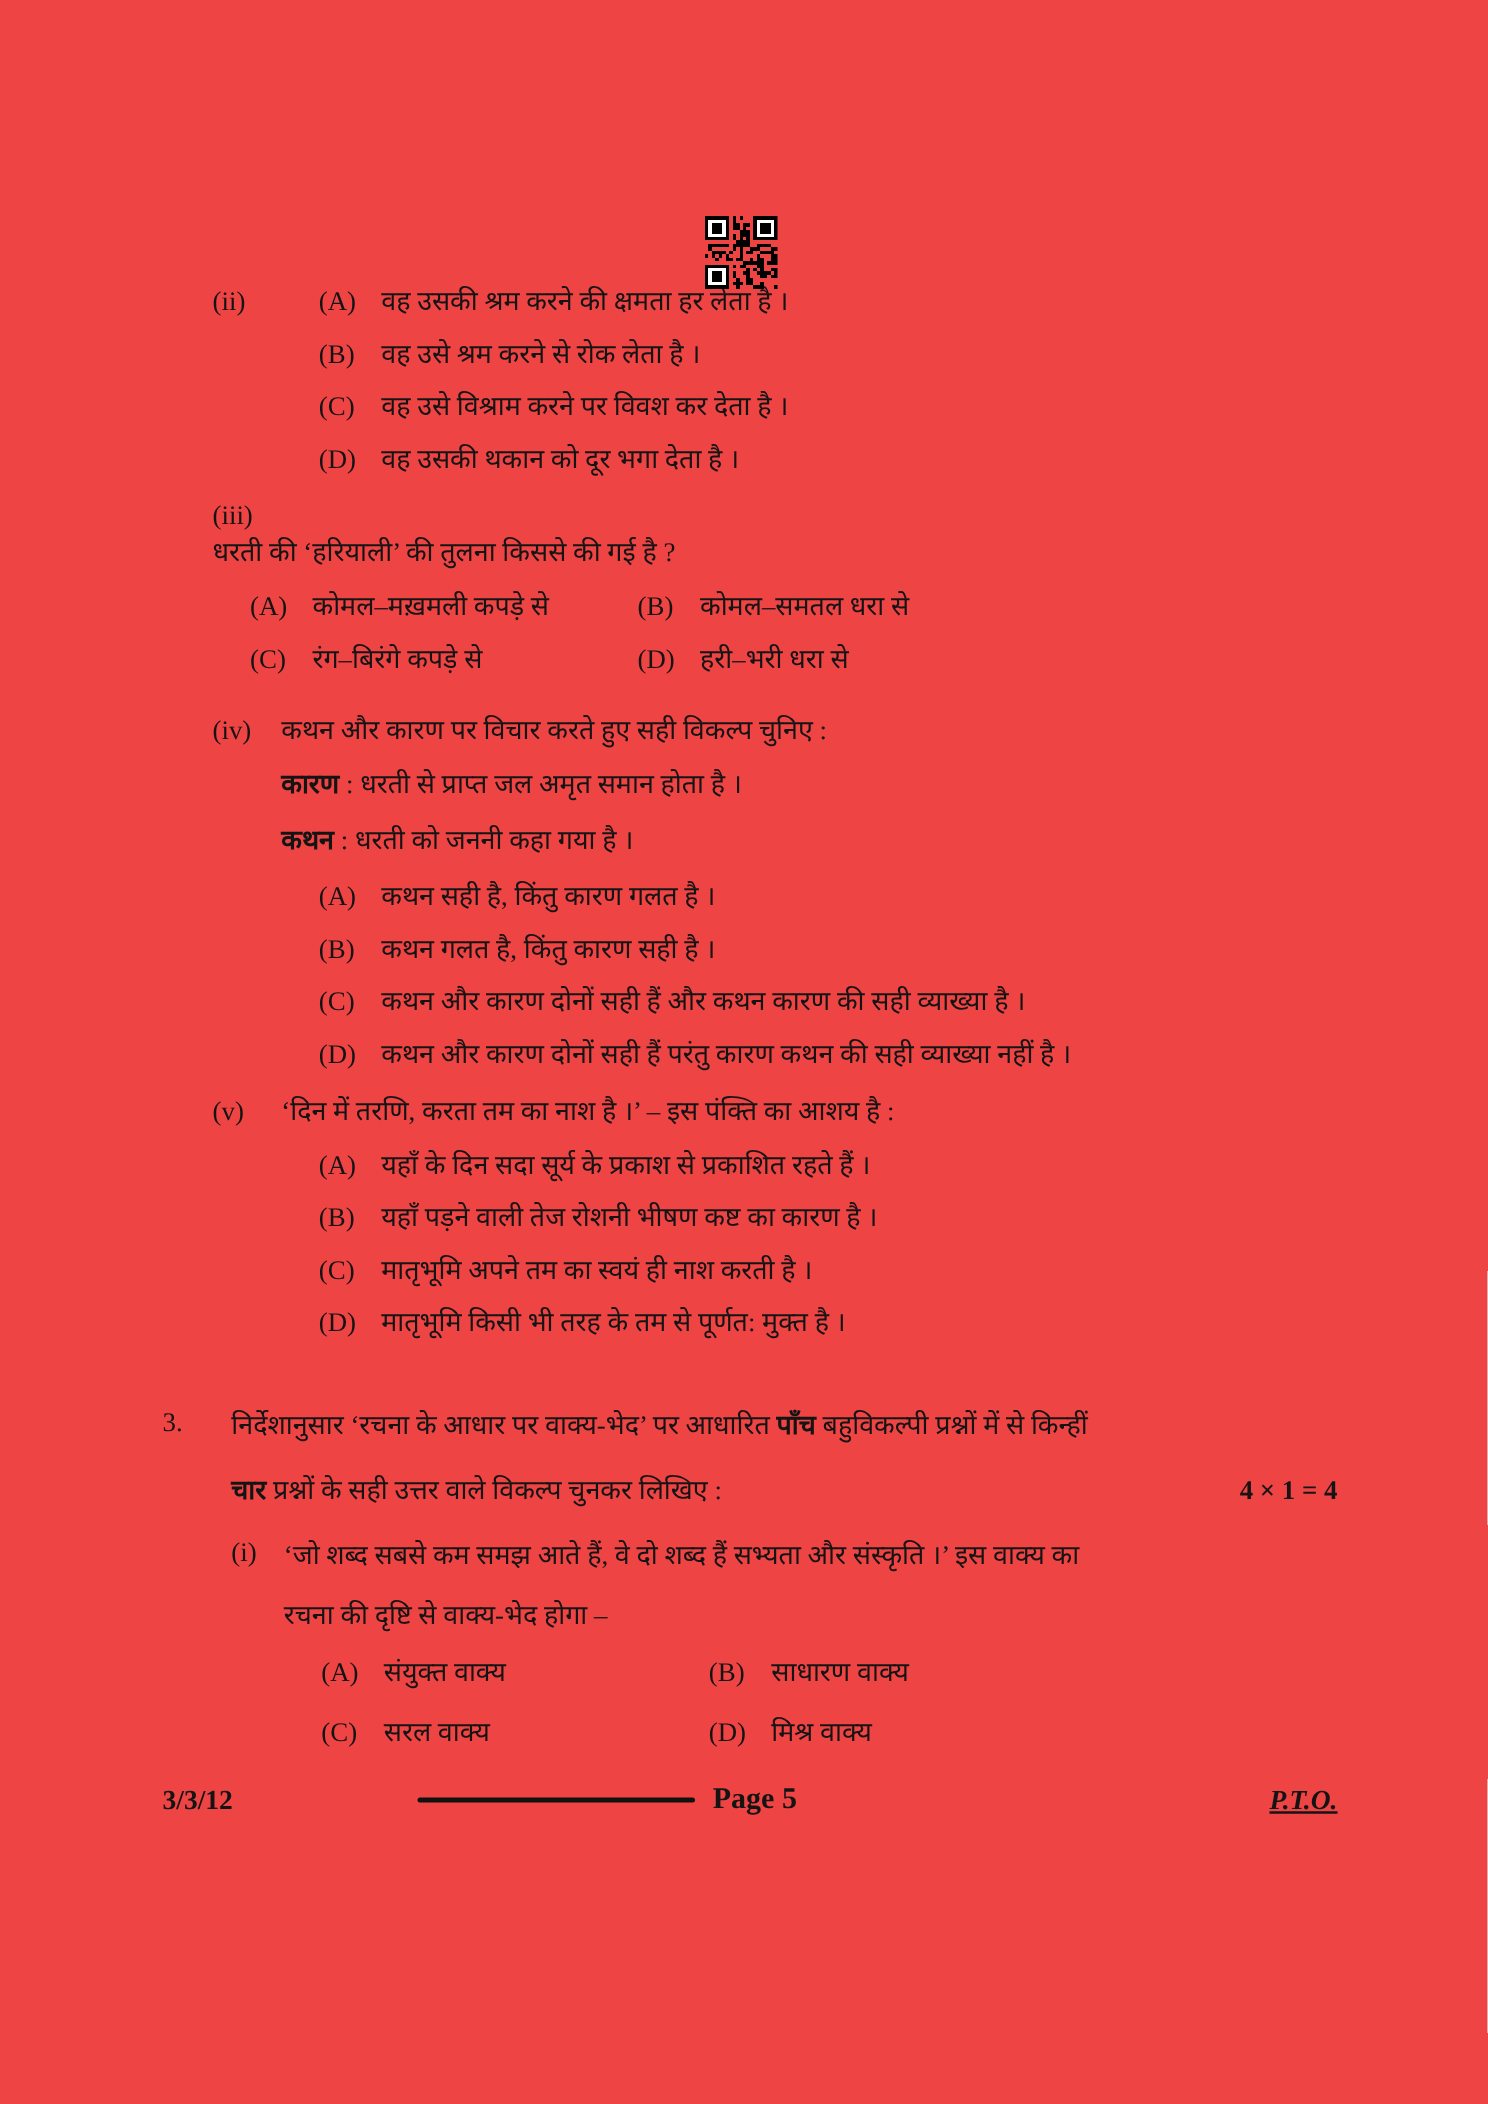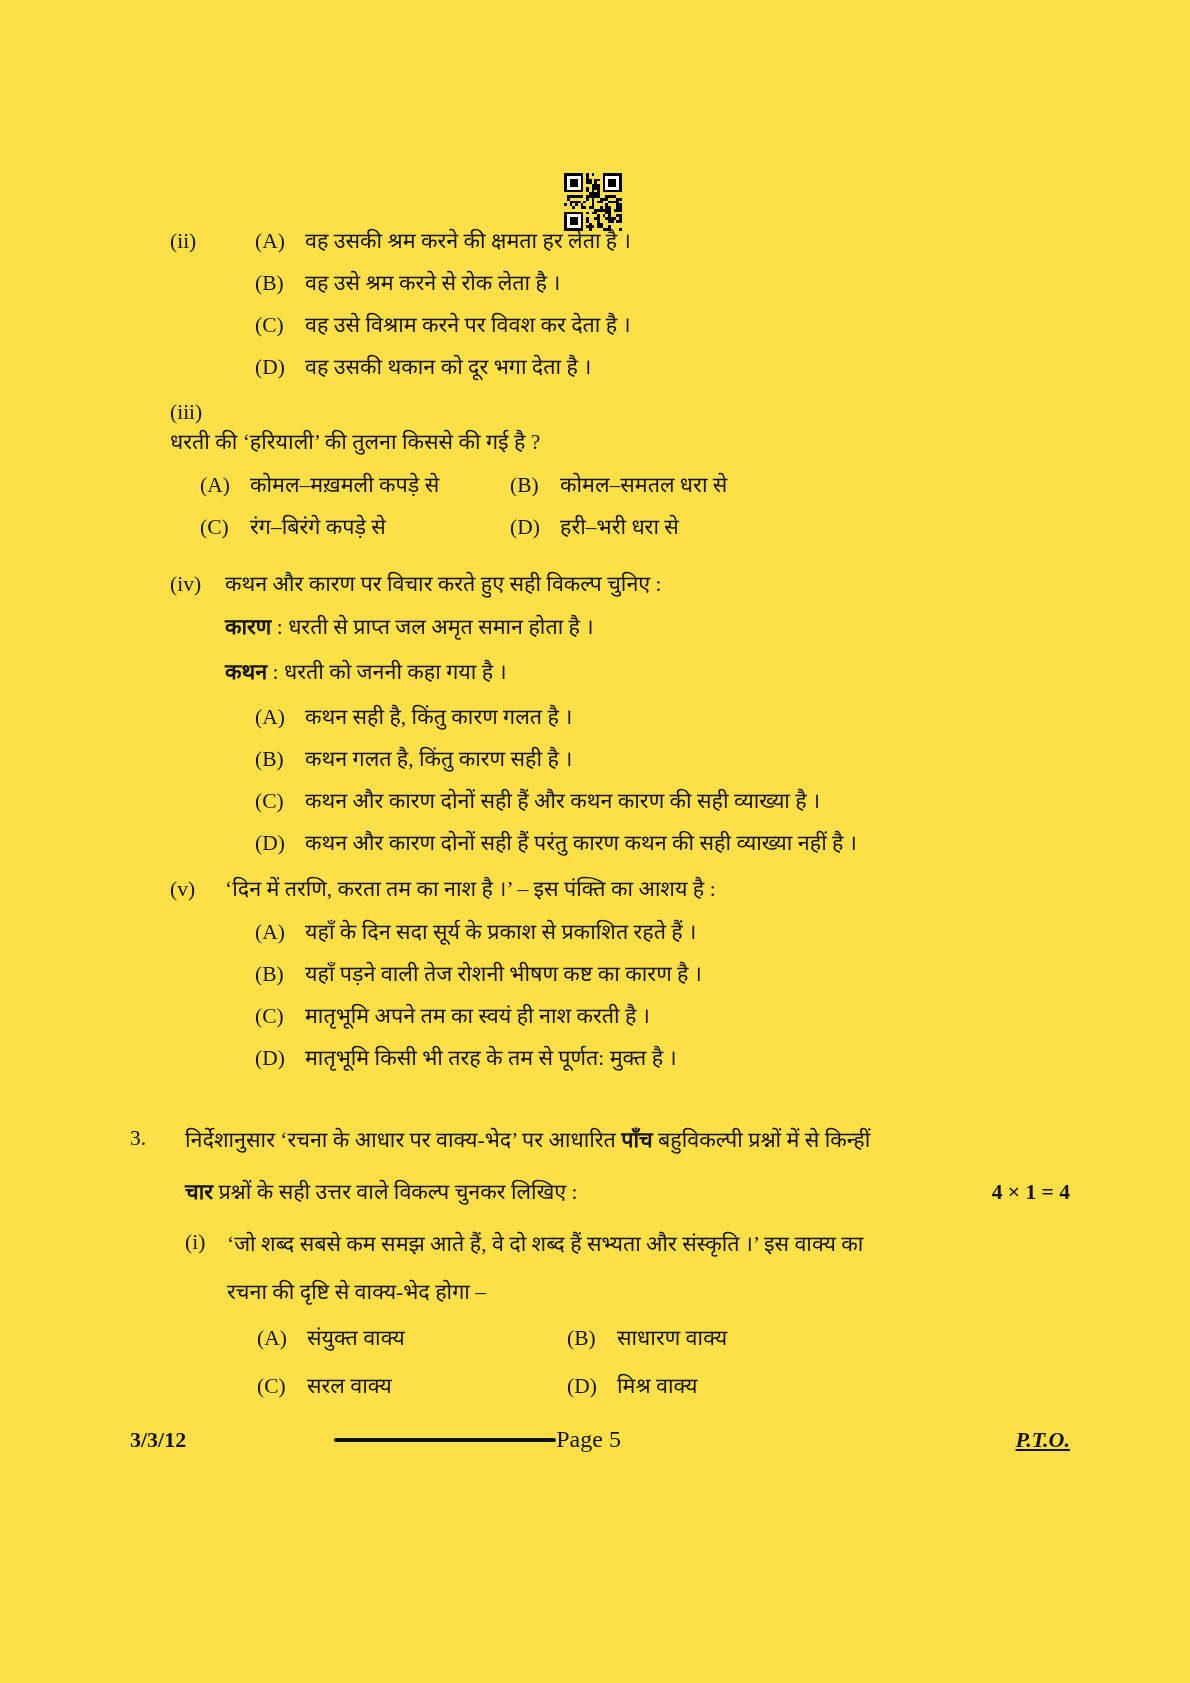--- a/index.html
+++ b/index.html
@@ -1,18 +1,18 @@
 <!DOCTYPE html>
 <html><head>
 <meta charset="utf-8">
 <style>
   html,body{margin:0;padding:0;background:#ffffff;}
   body{width:1190px;height:1683px;position:relative;
        font-family:"Liberation Serif","DejaVu Serif",serif;color:#141414;}
-  .page{position:relative;width:1190px;height:1683px;overflow:hidden;background:#fde047;}
+  .page{position:relative;width:1190px;height:1683px;overflow:hidden;background:#ef4444;}
 
   .qr{position:absolute;left:564px;top:170px;width:58px;height:64px;}
   .qr svg{width:100%;height:100%;}
 
   .content{box-sizing:border-box;padding:226px 120px 0 130px;font-size:21.5px;line-height:30px;}
 
   
   .sub-q{display:flex;margin-left:40px;}
   .sub-label{width:55px;flex-shrink:0;}
   .sub-body{flex:1;min-width:0;}
@@ -39,21 +39,21 @@
   .sec3 .sub-label{width:42px;}
   .sec3 .qline{line-height:34px;margin-bottom:14px;}
   .sec3 .opt-grid{margin-top:6px;}
   .sec3 .opt-grid .opt-row{margin-bottom:18px;}
 
   
   .footer{position:absolute;left:0;right:0;top:1426px;display:flex;align-items:center;
           padding:0 120px 0 130px;}
   .f-code{font-weight:bold;font-size:22px;}
   .f-rule{width:222px;height:4px;background:#111;margin-left:148px;border-radius:2px;}
-  .f-page{font-weight:normal;font-size:24px;}
+  .f-page{font-weight:bold;font-size:24px;margin-left:14px;}
   .f-pto{margin-left:auto;font-weight:bold;font-style:italic;font-size:22px;text-decoration:underline;}
 </style>
 </head>
 <body>
 
 <div class="page">
 
   <div class="qr">
     <svg viewBox="0 0 21 21" shape-rendering="crispEdges">
         <path fill="#000" d="M8 0h1v1H8zM10 0h1v1H10zM8 1h1v1H8zM8 2h1v1H8zM9 2h1v1H9zM11 2h1v1H11zM12 2h1v1H12zM8 3h1v1H8zM9 3h1v1H9zM11 3h1v1H11zM10 4h1v1H10zM11 4h1v1H11zM12 4h1v1H12zM8 5h1v1H8zM10 5h1v1H10zM11 5h1v1H11zM12 5h1v1H12zM8 6h1v1H8zM10 6h1v1H10zM12 6h1v1H12zM9 7h1v1H9zM10 7h1v1H10zM11 7h1v1H11zM12 7h1v1H12zM1 8h1v1H1zM2 8h1v1H2zM3 8h1v1H3zM4 8h1v1H4zM5 8h1v1H5zM6 8h1v1H6zM8 8h1v1H8zM9 8h1v1H9zM10 8h1v1H10zM11 8h1v1H11zM12 8h1v1H12zM15 8h1v1H15zM16 8h1v1H16zM17 8h1v1H17zM18 8h1v1H18zM1 9h1v1H1zM8 9h1v1H8zM10 9h1v1H10zM13 9h1v1H13zM14 9h1v1H14zM15 9h1v1H15zM19 9h1v1H19zM20 9h1v1H20zM2 10h1v1H2zM3 10h1v1H3zM4 10h1v1H4zM5 10h1v1H5zM7 10h1v1H7zM10 10h1v1H10zM12 10h1v1H12zM13 10h1v1H13zM16 10h1v1H16zM17 10h1v1H17zM18 10h1v1H18zM19 10h1v1H19zM0 11h1v1H0zM2 11h1v1H2zM4 11h1v1H4zM6 11h1v1H6zM10 11h1v1H10zM15 11h1v1H15zM19 11h1v1H19zM20 11h1v1H20zM3 12h1v1H3zM6 12h1v1H6zM7 12h1v1H7zM9 12h1v1H9zM10 12h1v1H10zM13 12h1v1H13zM15 12h1v1H15zM16 12h1v1H16zM19 12h1v1H19zM20 12h1v1H20zM11 13h1v1H11zM12 13h1v1H12zM13 13h1v1H13zM14 13h1v1H14zM15 13h1v1H15zM16 13h1v1H16zM18 13h1v1H18zM19 13h1v1H19zM20 13h1v1H20zM8 14h1v1H8zM10 14h1v1H10zM11 14h1v1H11zM15 14h1v1H15zM16 14h1v1H16zM12 15h1v1H12zM14 15h1v1H14zM16 15h1v1H16zM19 15h1v1H19zM20 15h1v1H20zM8 16h1v1H8zM11 16h1v1H11zM12 16h1v1H12zM15 16h1v1H15zM16 16h1v1H16zM17 16h1v1H17zM18 16h1v1H18zM20 16h1v1H20zM8 17h1v1H8zM12 17h1v1H12zM16 17h1v1H16zM17 17h1v1H17zM19 17h1v1H19zM20 17h1v1H20zM9 18h1v1H9zM12 18h1v1H12zM13 18h1v1H13zM8 19h1v1H8zM9 19h1v1H9zM10 19h1v1H10zM12 19h1v1H12zM13 19h1v1H13zM16 19h1v1H16zM9 20h1v1H9zM14 20h1v1H14zM15 20h1v1H15zM16 20h1v1H16zM20 20h1v1H20z"></path>

